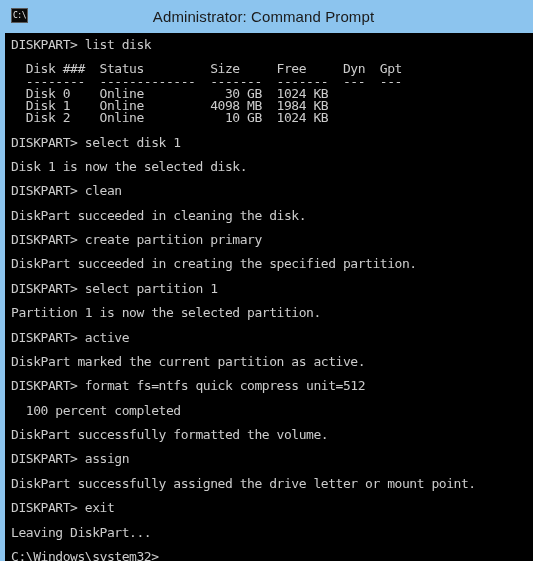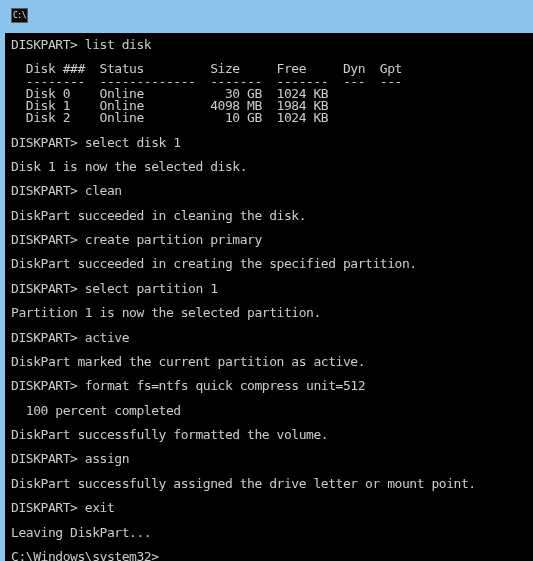--- a/index.html
+++ b/index.html
@@ -93,20 +93,21 @@
   }
   .line.blank { color: transparent; }
 </style>
 </head>
 <body>
 
 <div class="window">
 
   <div class="titlebar">
     <div class="title-icon">C:\</div>
+    <div class="title-text">Administrator: Command Prompt</div>
   </div>
 
   <div class="console-wrap">
     <div class="console">
       <div class="console-inner" id="console-inner"><div class="line">DISKPART&gt; list disk</div><div class="line blank"> </div><div class="line">  Disk ###  Status         Size     Free     Dyn  Gpt</div><div class="line">  --------  -------------  -------  -------  ---  ---</div><div class="line">  Disk 0    Online           30 GB  1024 KB</div><div class="line">  Disk 1    Online         4098 MB  1984 KB</div><div class="line">  Disk 2    Online           10 GB  1024 KB</div><div class="line blank"> </div><div class="line">DISKPART&gt; select disk 1</div><div class="line blank"> </div><div class="line">Disk 1 is now the selected disk.</div><div class="line blank"> </div><div class="line">DISKPART&gt; clean</div><div class="line blank"> </div><div class="line">DiskPart succeeded in cleaning the disk.</div><div class="line blank"> </div><div class="line">DISKPART&gt; create partition primary</div><div class="line blank"> </div><div class="line">DiskPart succeeded in creating the specified partition.</div><div class="line blank"> </div><div class="line">DISKPART&gt; select partition 1</div><div class="line blank"> </div><div class="line">Partition 1 is now the selected partition.</div><div class="line blank"> </div><div class="line">DISKPART&gt; active</div><div class="line blank"> </div><div class="line">DiskPart marked the current partition as active.</div><div class="line blank"> </div><div class="line">DISKPART&gt; format fs=ntfs quick compress unit=512</div><div class="line blank"> </div><div class="line">  100 percent completed</div><div class="line blank"> </div><div class="line">DiskPart successfully formatted the volume.</div><div class="line blank"> </div><div class="line">DISKPART&gt; assign</div><div class="line blank"> </div><div class="line">DiskPart successfully assigned the drive letter or mount point.</div><div class="line blank"> </div><div class="line">DISKPART&gt; exit</div><div class="line blank"> </div><div class="line">Leaving DiskPart...</div><div class="line blank"> </div><div class="line">C:\Windows\system32&gt;</div></div>
     </div>
   </div>
 
 </div>
 

